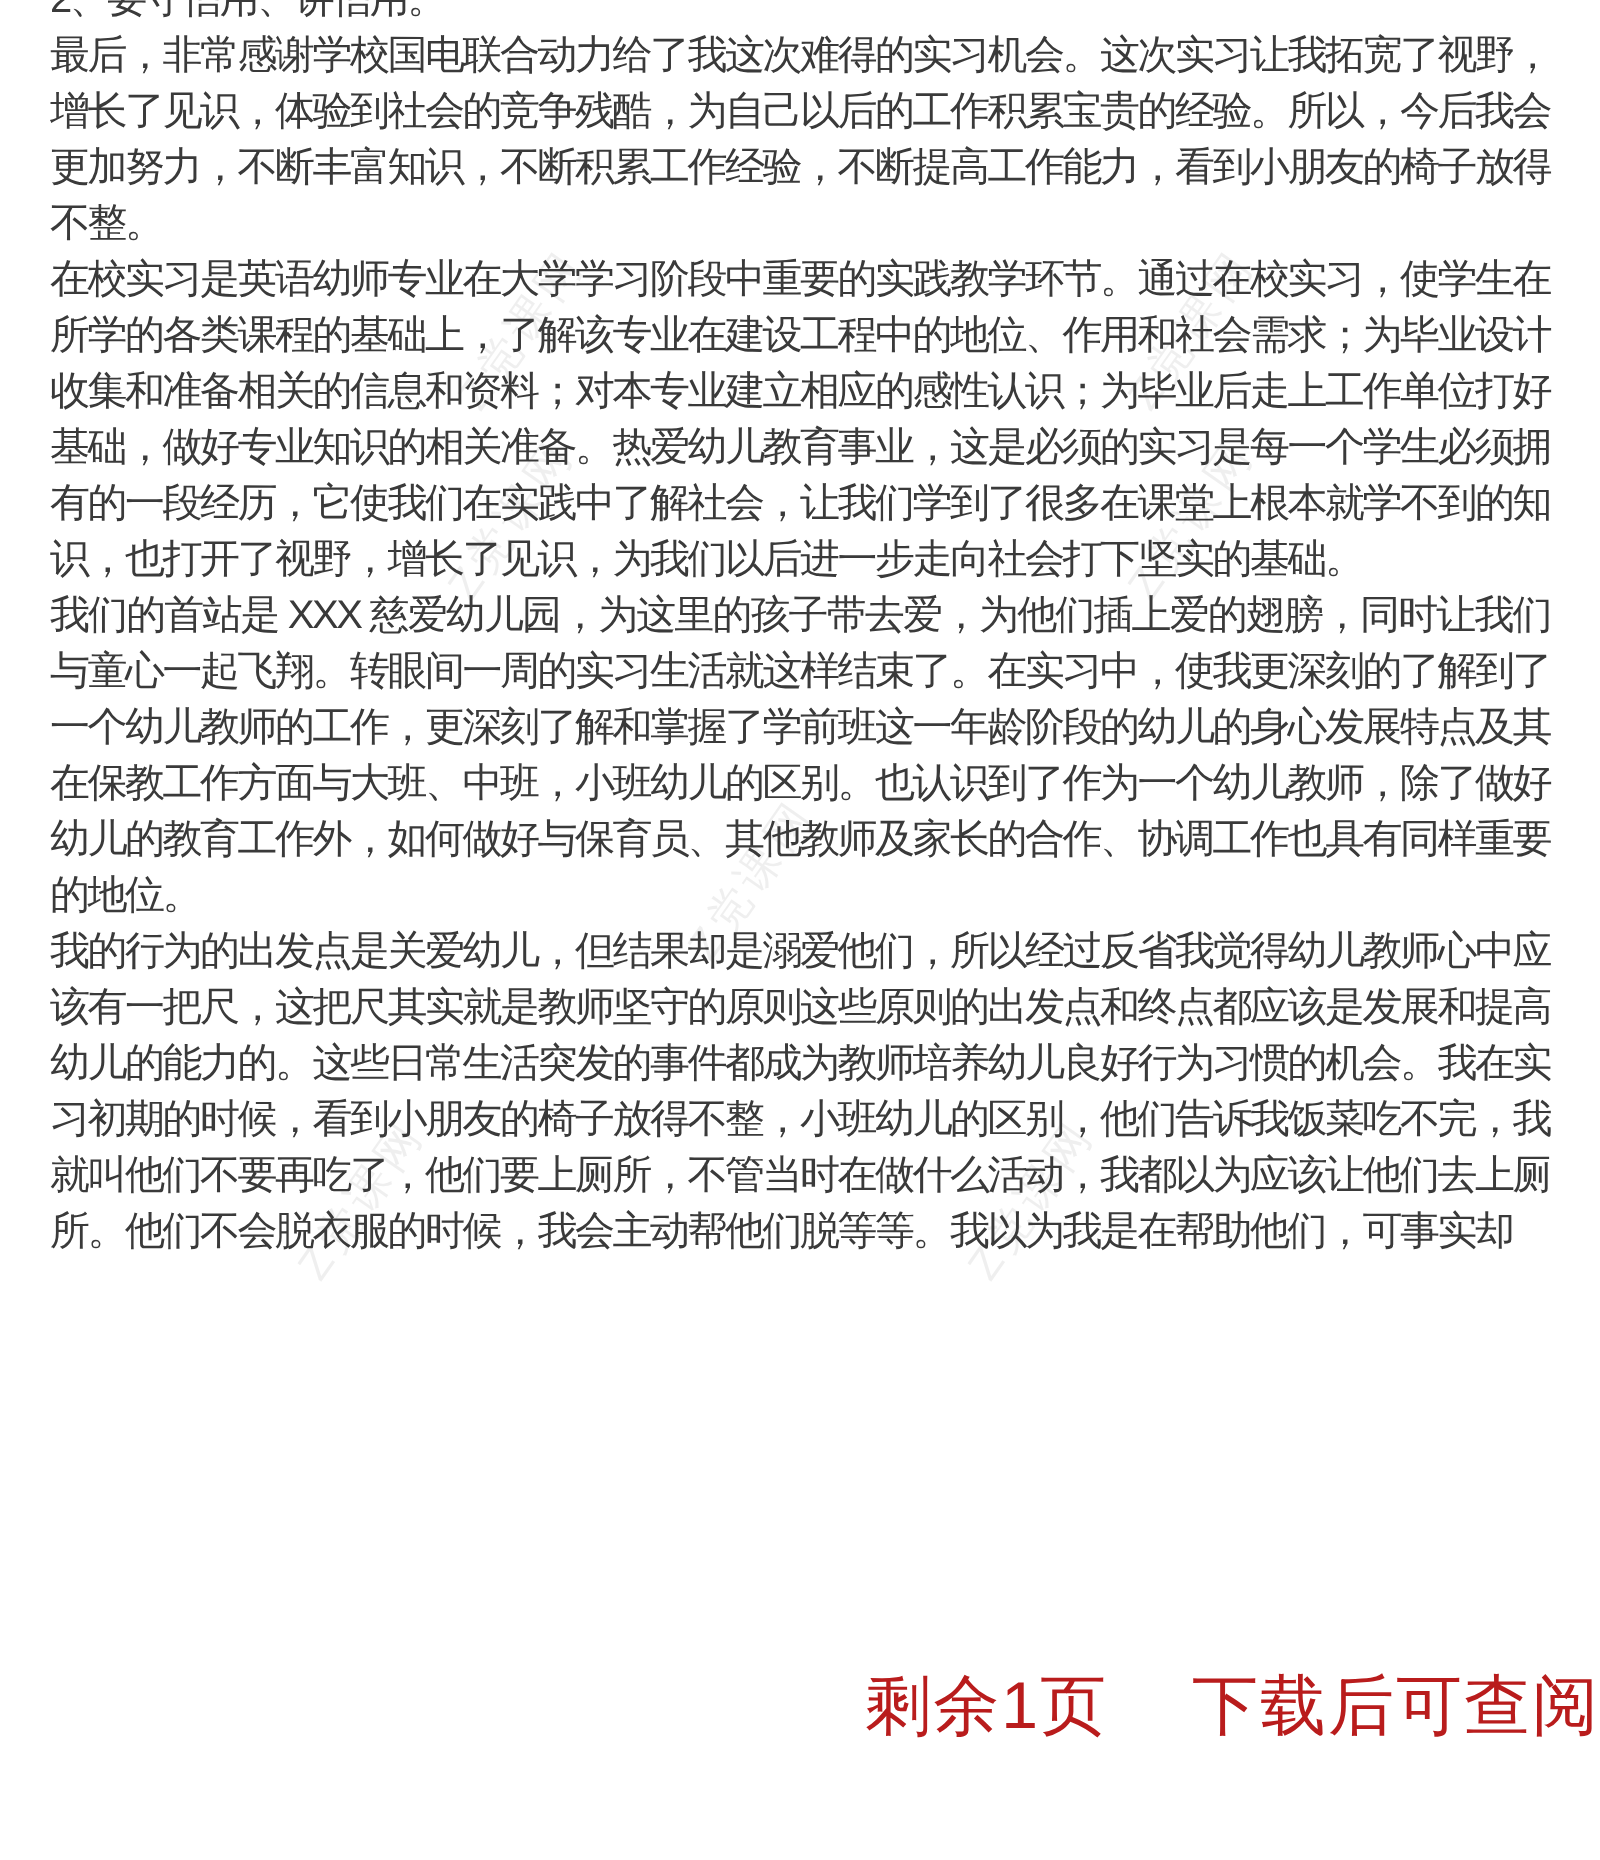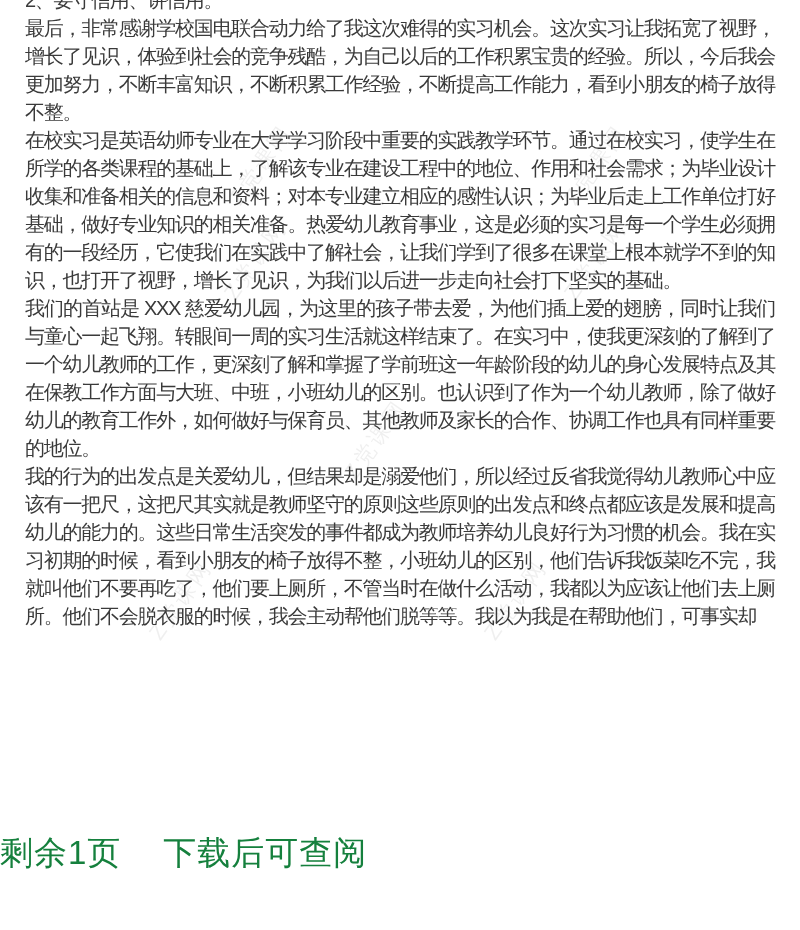--- a/index.html
+++ b/index.html
@@ -50,22 +50,22 @@
   .para.clipped {
     margin-top: -14px;
     overflow: hidden;
   }
   .preview-footer {
     position: absolute;
     left: 0;
     right: 0;
     top: 831px;
     z-index: 1;
-    text-align: left;
-    color: #15803d;
+    text-align: right;
+    color: #b91c1c;
     font-size: 33px;
     letter-spacing: 1px;
     white-space: nowrap;
   }
   .preview-footer .hint {
     margin-left: 42px;
   }
 </style>
 </head>
 <body>

